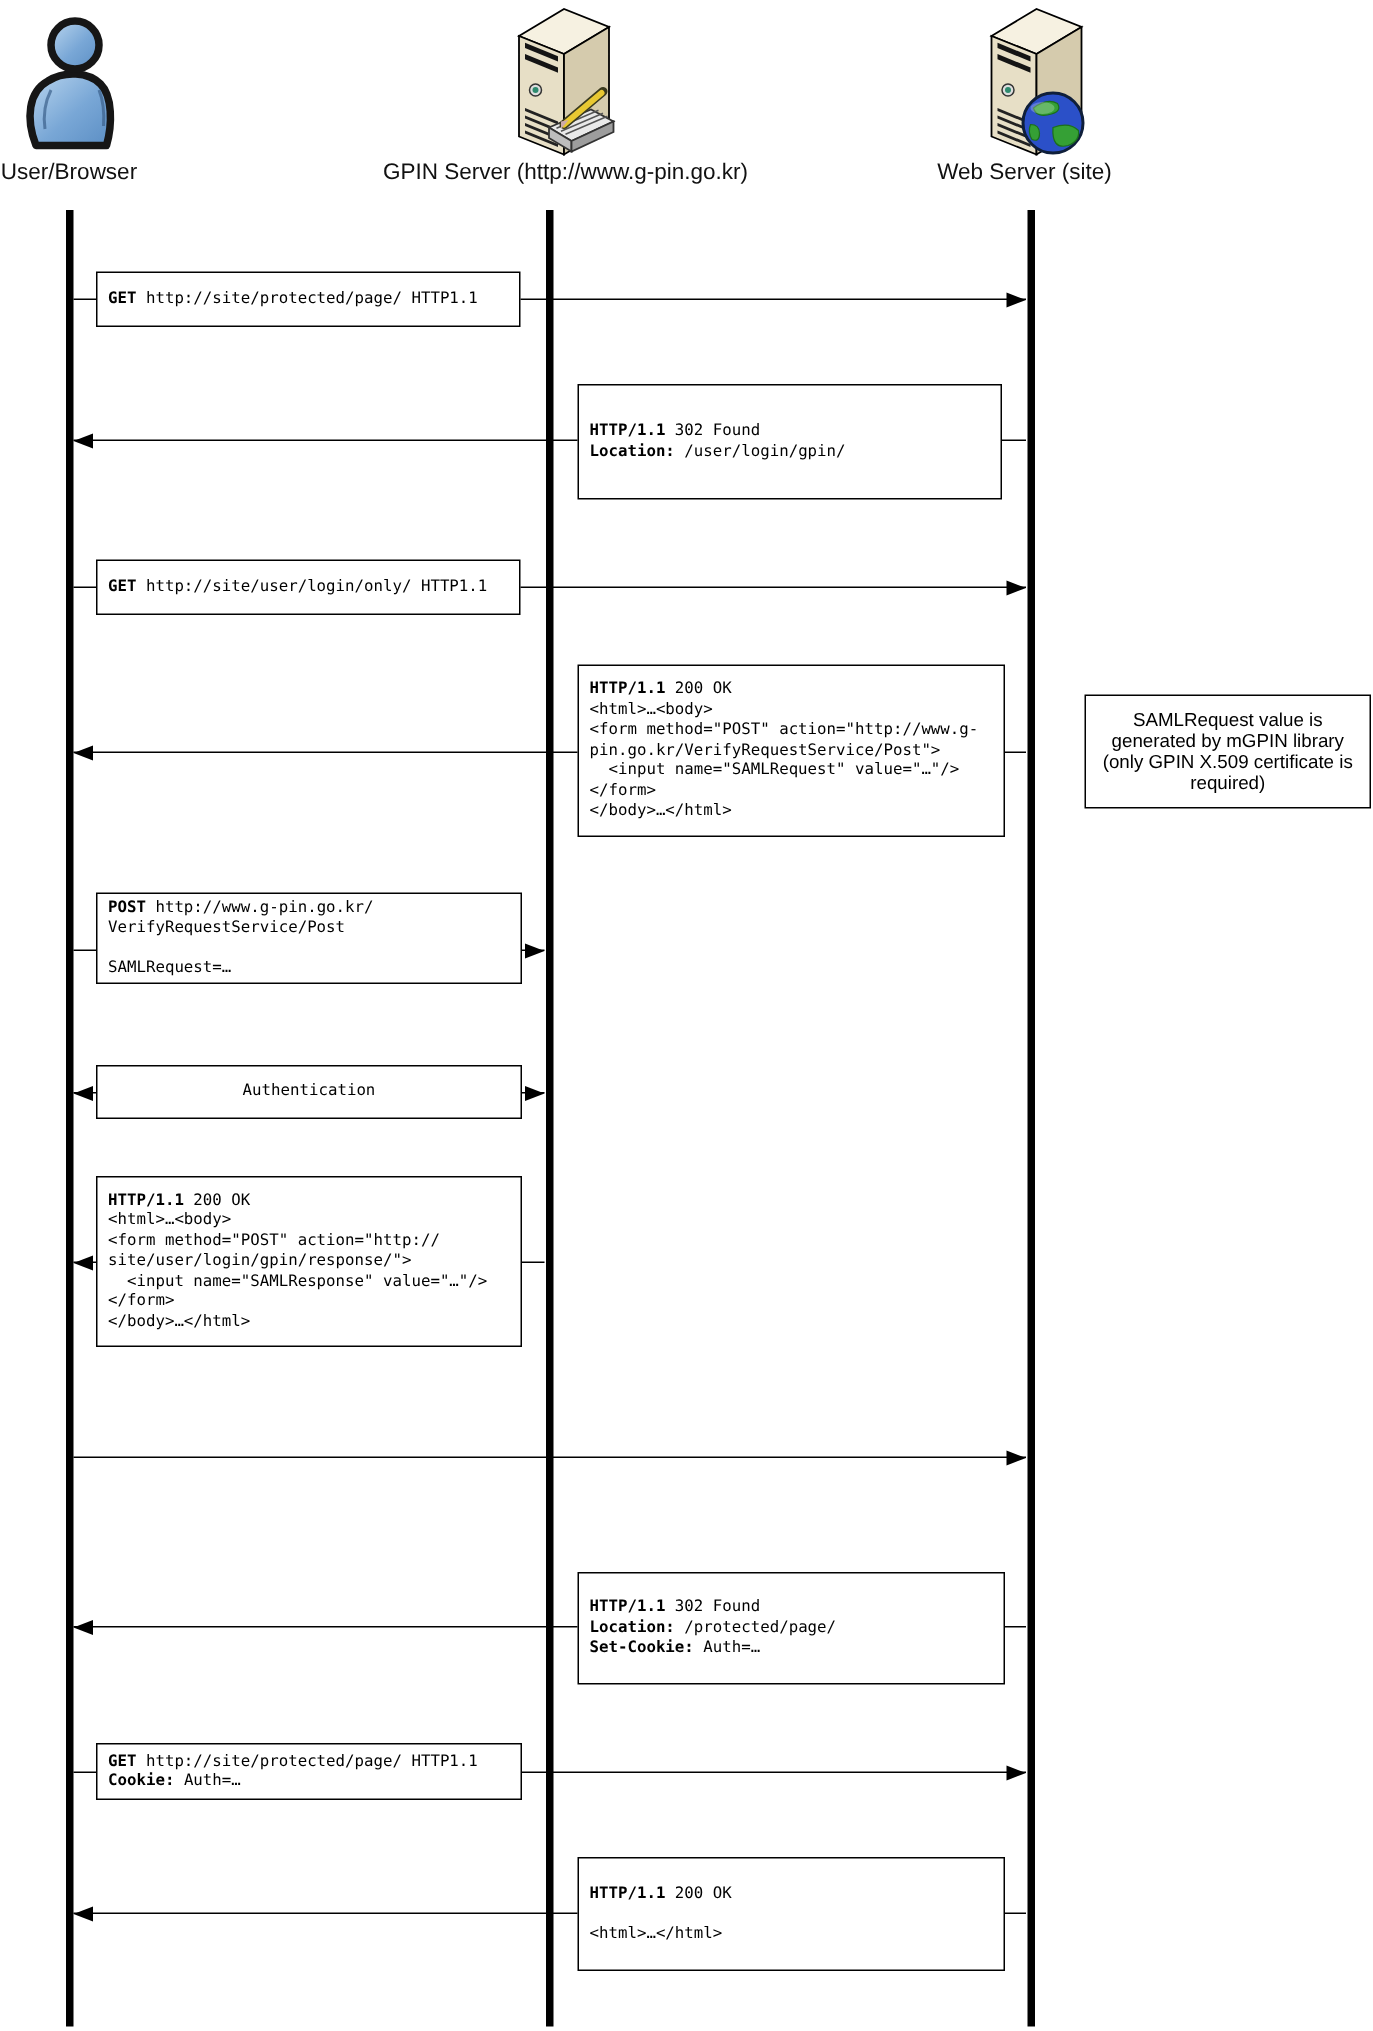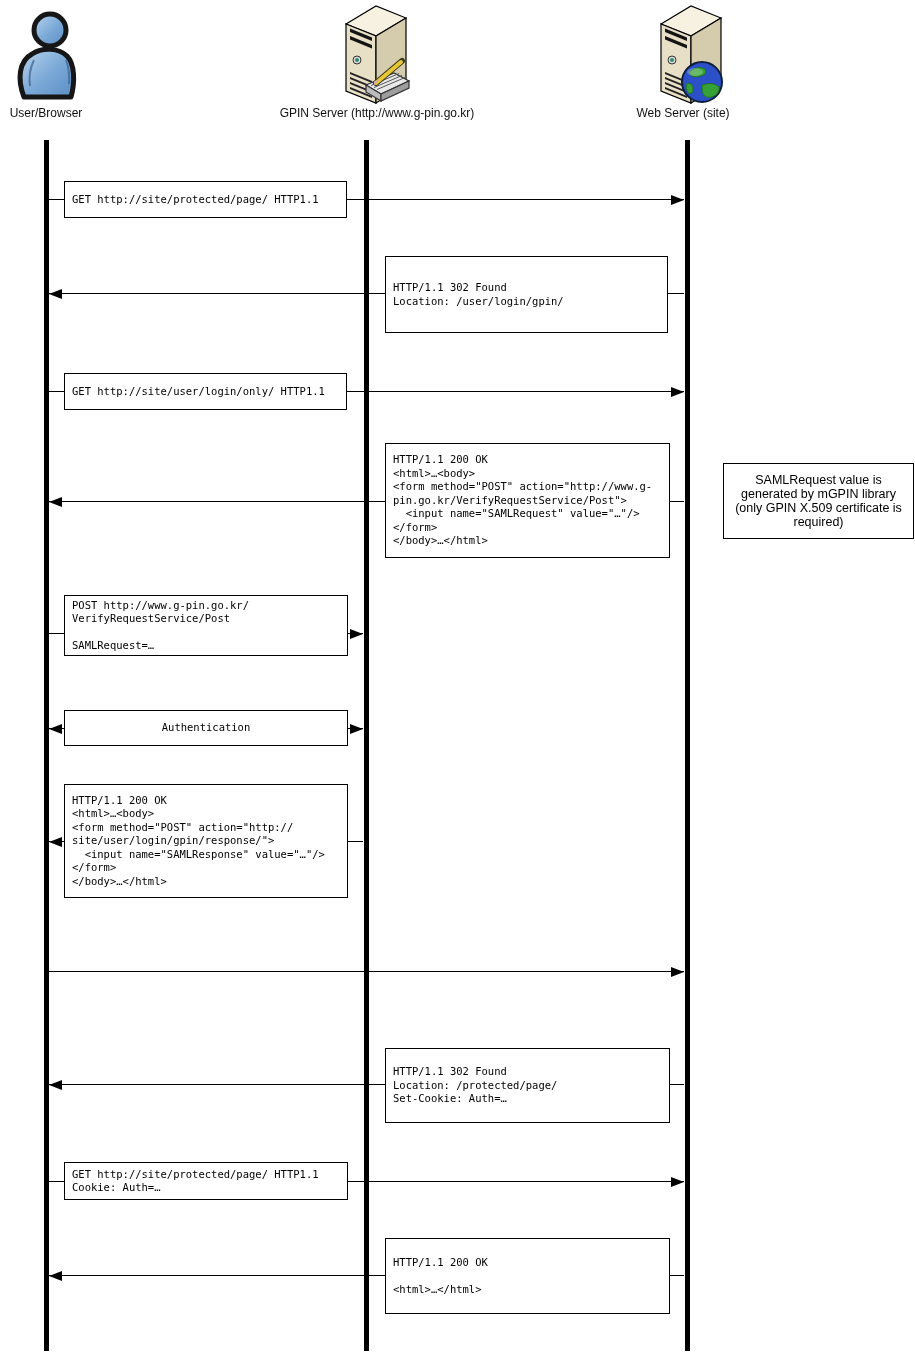--- a/index.html
+++ b/index.html
@@ -15,30 +15,30 @@
   .head.r{border-left:13px solid #000;}
   .head.l{border-right:13px solid #000;}
   .msg-box{
     position:absolute;background:#fff;border:1px solid #000;box-sizing:border-box;
     display:flex;flex-direction:column;justify-content:center;
     font-family:"DejaVu Sans Mono",monospace;font-size:10.5px;line-height:13.5px;
     white-space:pre;overflow:hidden;padding:0 2px 0 7px;
   }
   .msg-box.center{align-items:center;padding:0;}
   .msg-box .ln{min-height:13.5px;}
-  .b{font-weight:normal;text-align:center;}
+  .b{font-weight:bold;text-align:center;}
   .note{
     position:absolute;background:#fff;border:1px solid #000;box-sizing:border-box;
     display:flex;align-items:center;justify-content:center;text-align:center;
     font-size:12.5px;line-height:14px;padding:2px 9px;
   }
   .actor-icon{position:absolute;}
   .actor-label{
     position:absolute;top:106px;transform:translateX(-50%);
-    font-size:12px;white-space:nowrap;color:#111;
+    font-size:15px;white-space:nowrap;color:#111;
   }
 </style>
 </head>
 <body>
 
 <div id="diagram">
 
   <svg class="actor-icon" style="left:14px;top:8px;" width="64" height="94" viewBox="0 0 64 94">
     <defs>
       <linearGradient id="pg1" x1="0" y1="0" x2="1" y2="1">

